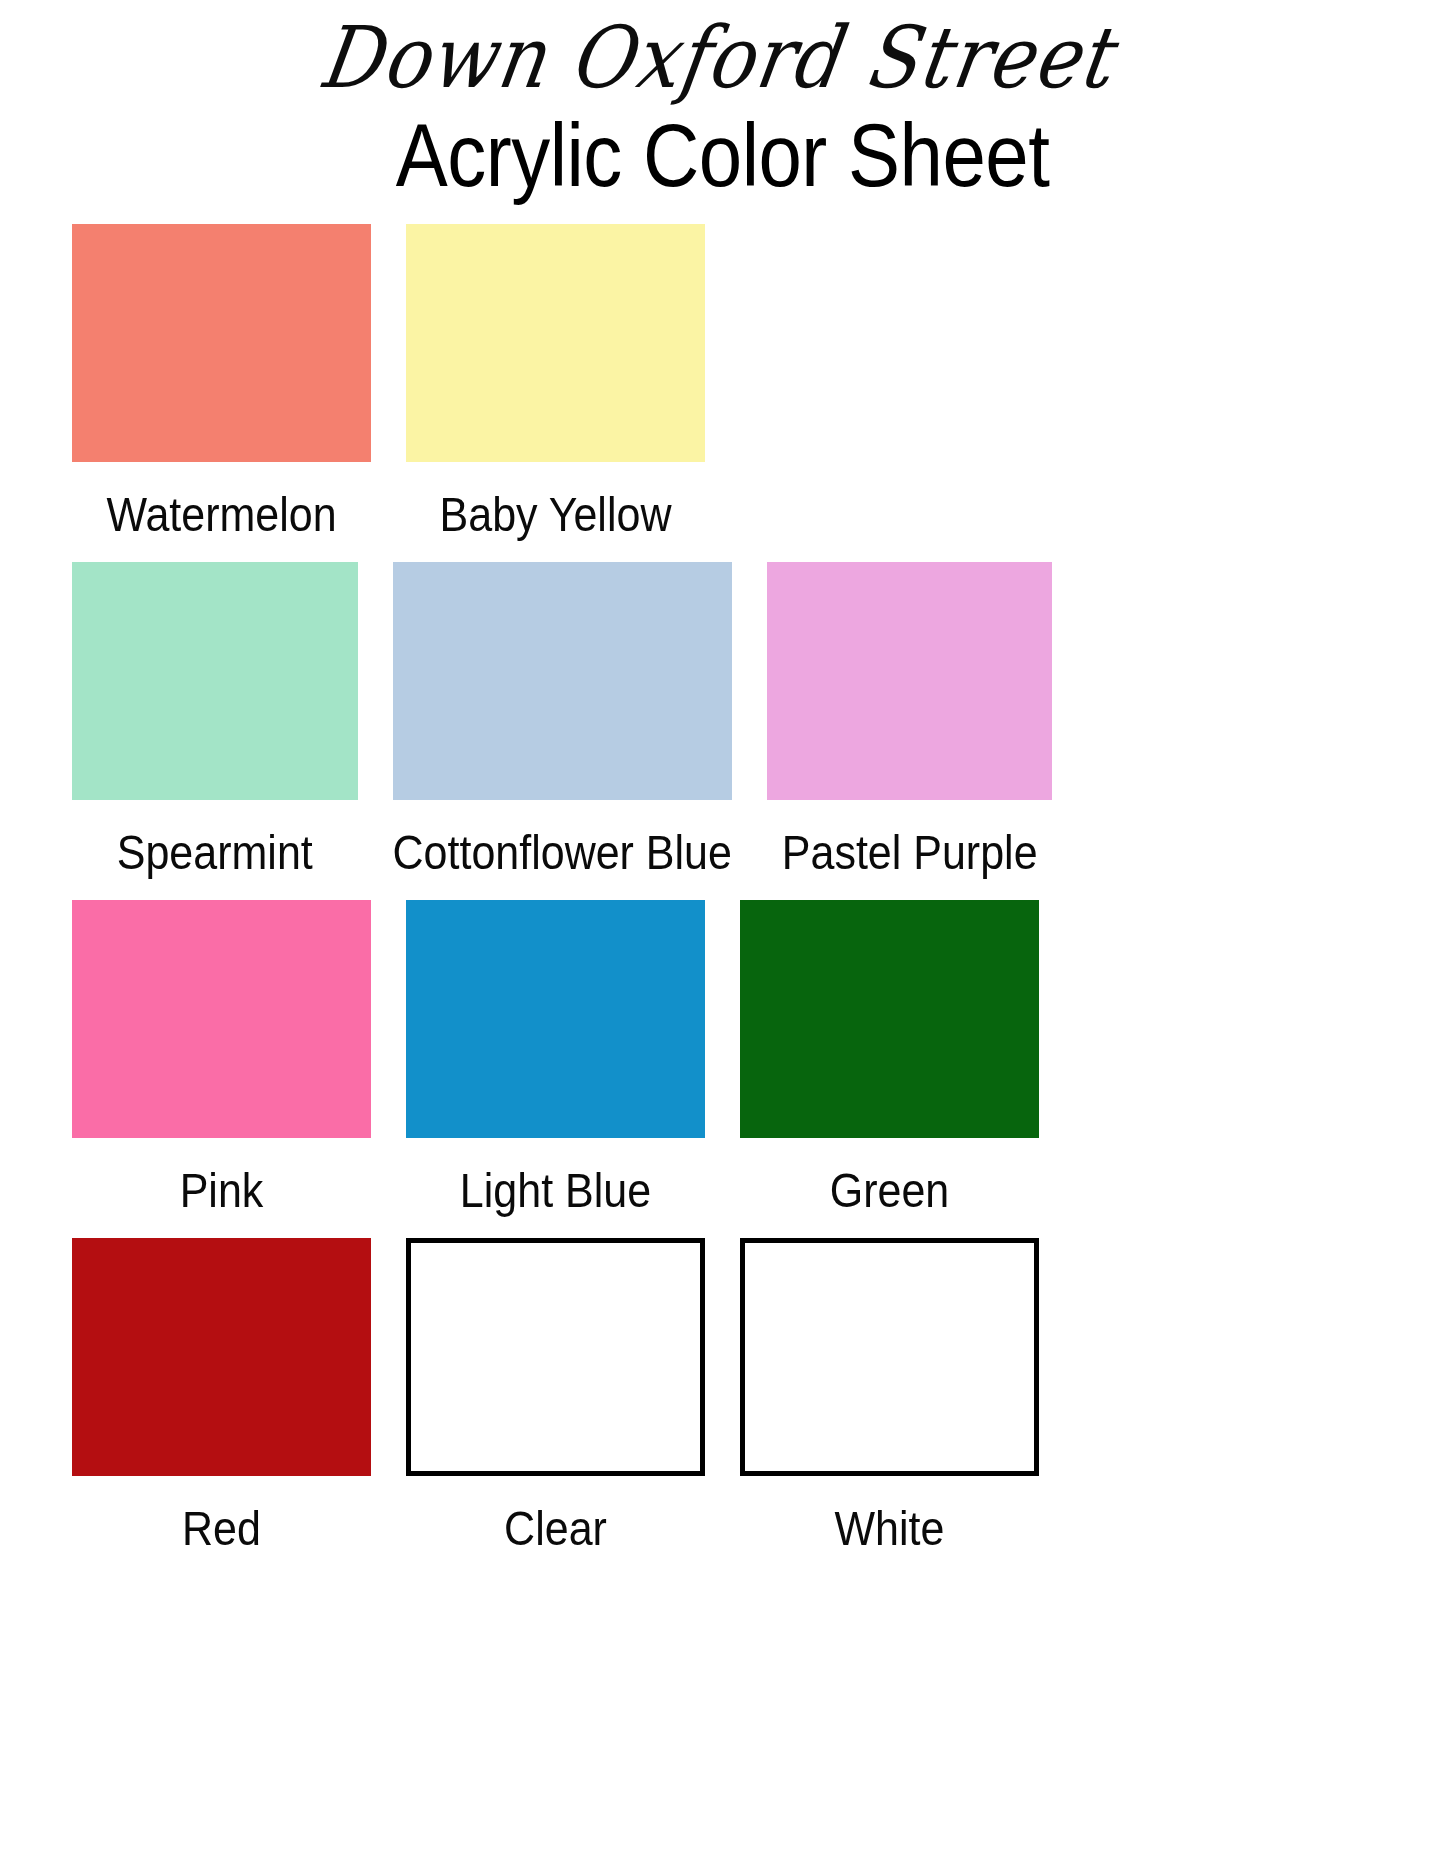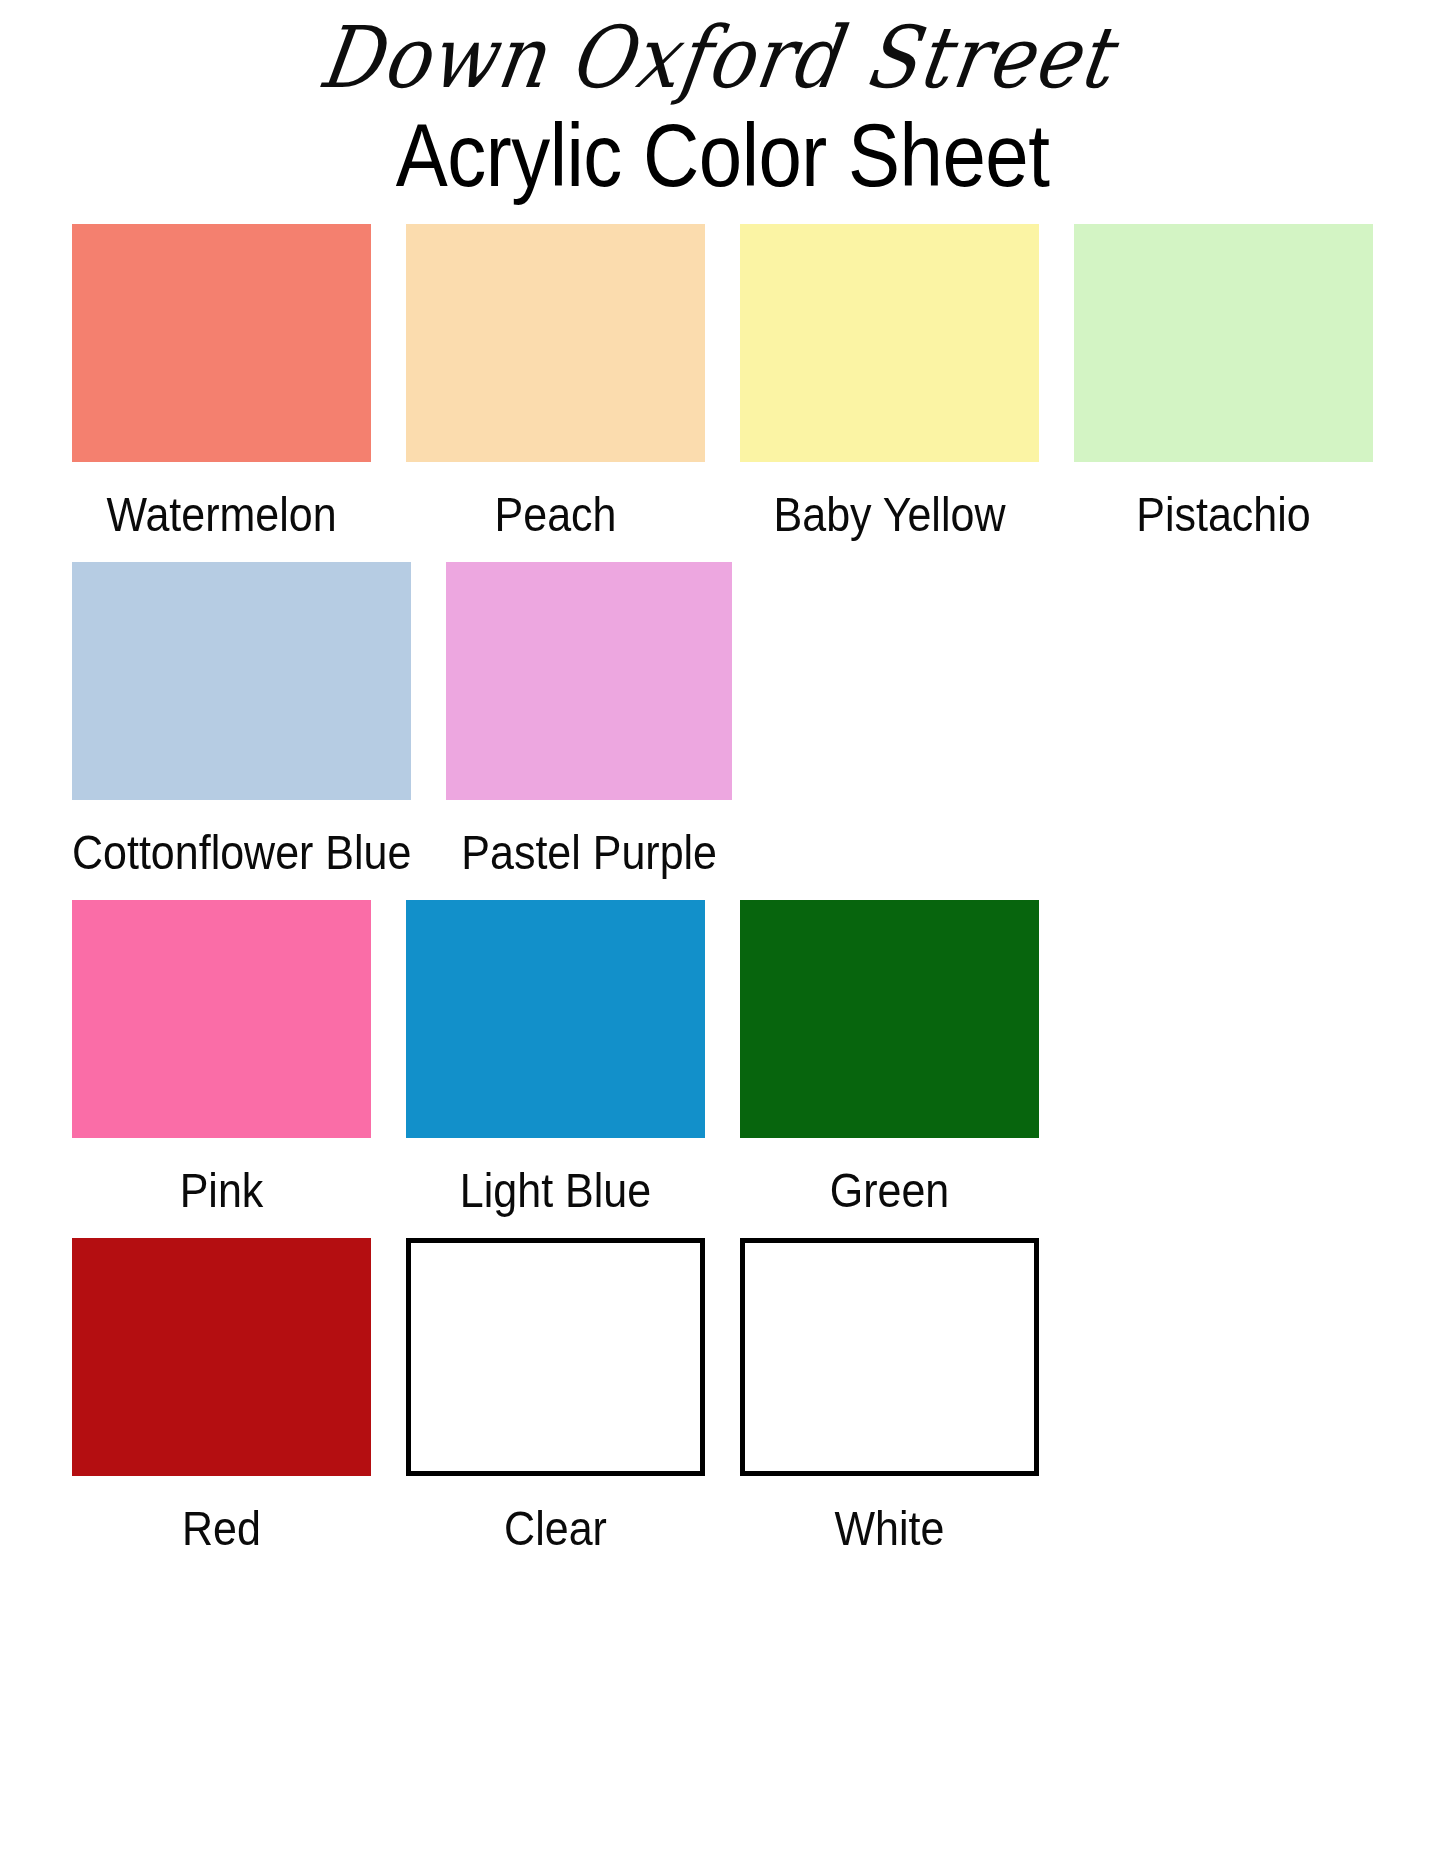--- a/index.html
+++ b/index.html
@@ -117,34 +117,30 @@
   </div>
 
   <div class="palette">
 
     <div class="swatch-row">
       <div class="swatch-cell">
         <div class="swatch-chip" style="background-color: rgb(244, 128, 111);"></div>
         <div class="swatch-label">Watermelon</div>
       </div>
       <div class="swatch-cell">
-        <div class="swatch-chip" style="background-color: rgb(251, 220, 174);"></div>
-        <div class="swatch-label">Peach</div>
-      </div>
-      <div class="swatch-cell">
         <div class="swatch-chip" style="background-color: rgb(251, 244, 164);"></div>
         <div class="swatch-label">Baby Yellow</div>
-      </div>
-      <div class="swatch-cell">
-        <div class="swatch-chip" style="background-color: rgb(211, 244, 196);"></div>
-        <div class="swatch-label">Pistachio</div>
       </div>
     </div>
 
     <div class="swatch-row">
+      <div class="swatch-cell">
+        <div class="swatch-chip" style="background-color: rgb(163, 228, 199);"></div>
+        <div class="swatch-label">Spearmint</div>
+      </div>
       <div class="swatch-cell">
         <div class="swatch-chip" style="background-color: rgb(182, 204, 227);"></div>
         <div class="swatch-label">Cottonflower Blue</div>
       </div>
       <div class="swatch-cell">
         <div class="swatch-chip" style="background-color: rgb(237, 167, 224);"></div>
         <div class="swatch-label">Pastel Purple</div>
       </div>
     </div>
 

